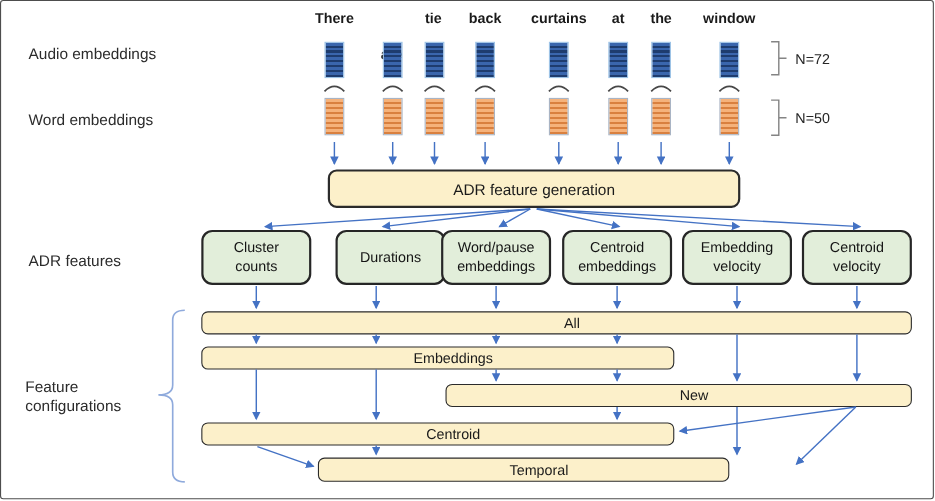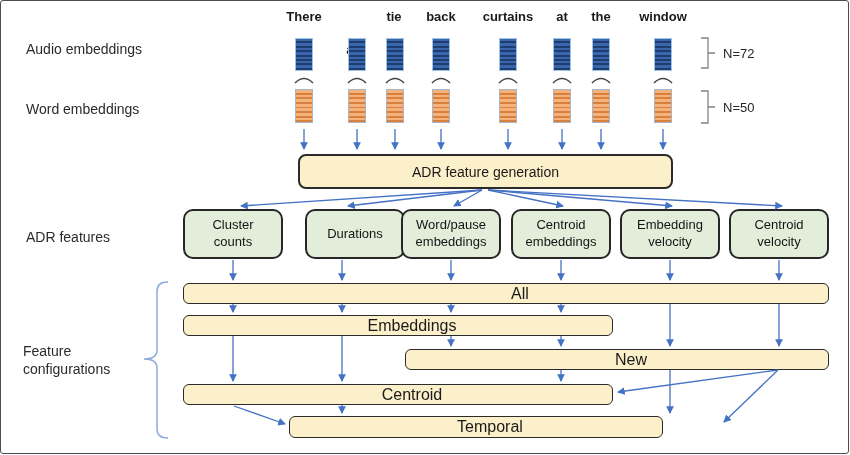--- a/index.html
+++ b/index.html
@@ -32,21 +32,21 @@
     box-sizing:border-box;top:208px;width:100px;height:50px;
     background:var(--feat-fill);border:2px solid var(--feat-border);border-radius:10px;
     display:flex;align-items:center;justify-content:center;text-align:center;
     font-size:13px;line-height:1.3;color:#141414;
   }
   .feature-box span{white-space:pre-line;}
   .config-bar{
     box-sizing:border-box;
     background:var(--bar-fill);border:1.8px solid var(--bar-border);border-radius:6px;
     display:flex;align-items:center;justify-content:center;
-    font-size:16px;color:#1a1a1a;padding-left:28px;
+    font-size:13px;color:#1a1a1a;padding-left:28px;
   }
   svg.overlay{position:absolute;left:0;top:0;pointer-events:none;}
   .ar{stroke:var(--arrow);stroke-width:1.3;fill:none;}
   #ah path{fill:var(--arrow);}
   .arc{stroke:#474747;stroke-width:1.6;fill:none;}
   .brkt{stroke:#848484;stroke-width:1.3;fill:none;}
   .brace{stroke:var(--brace);stroke-width:1.5;fill:none;}
 </style>
 </head>
 <body>

